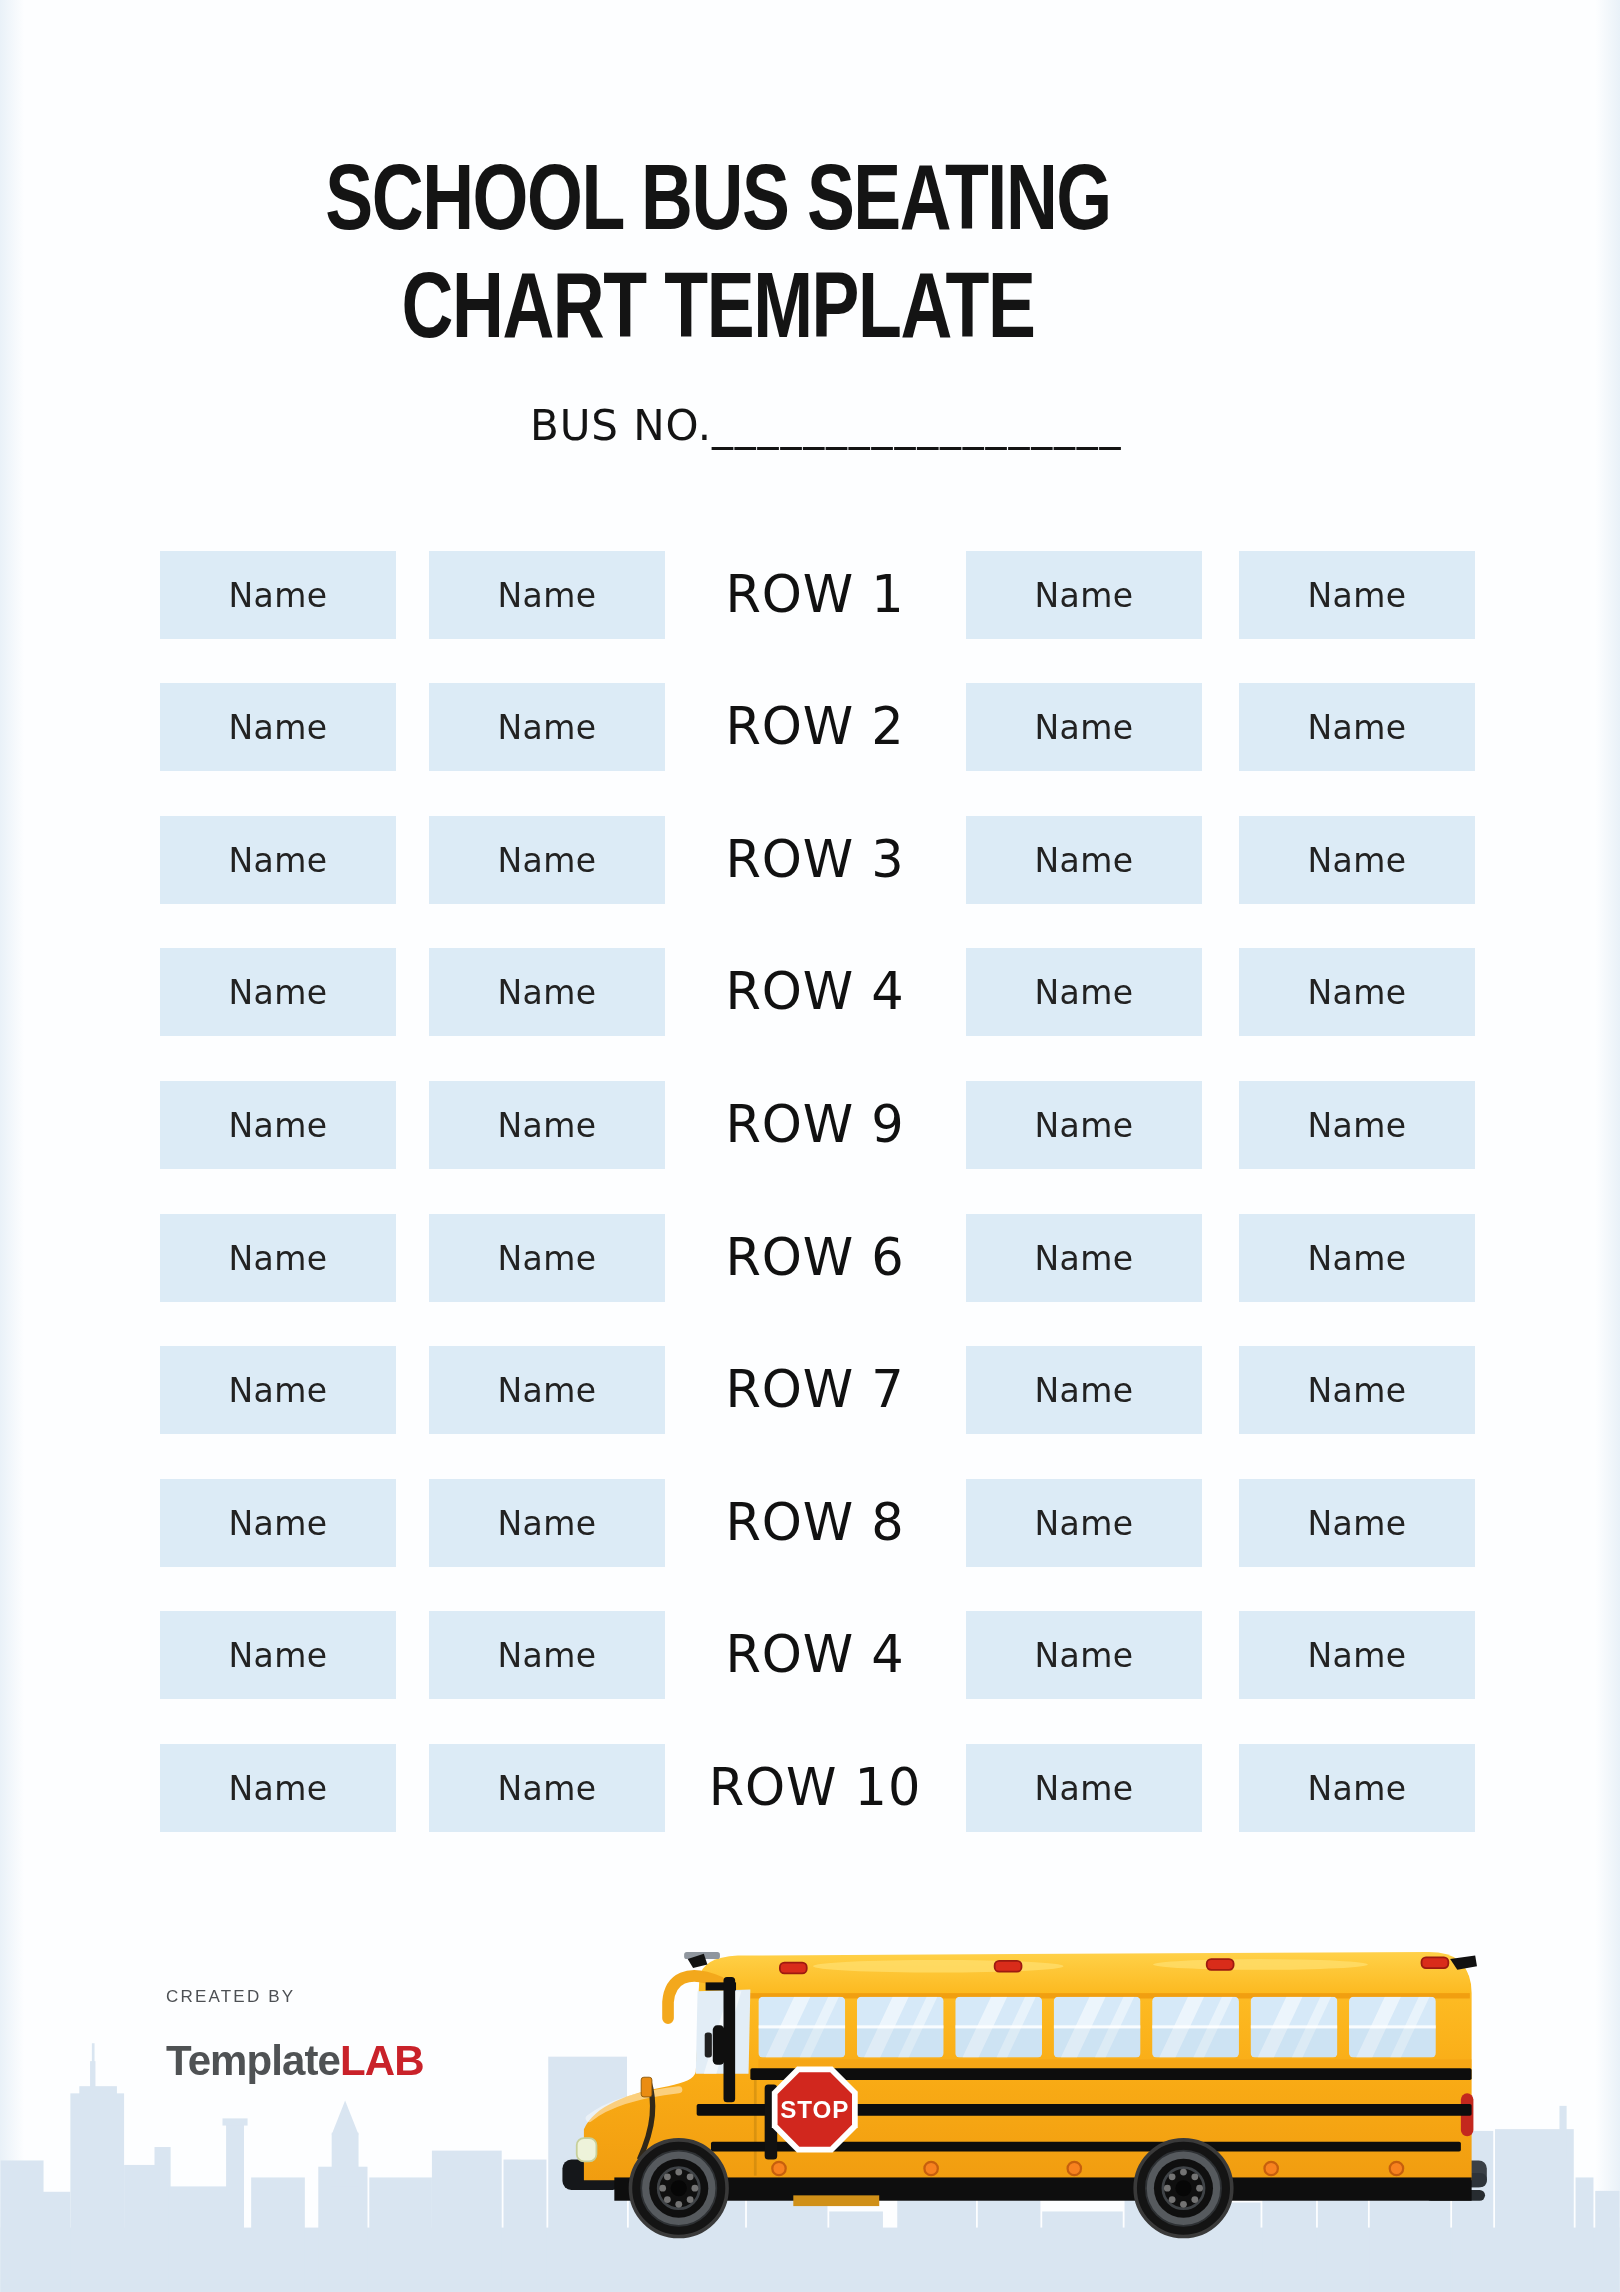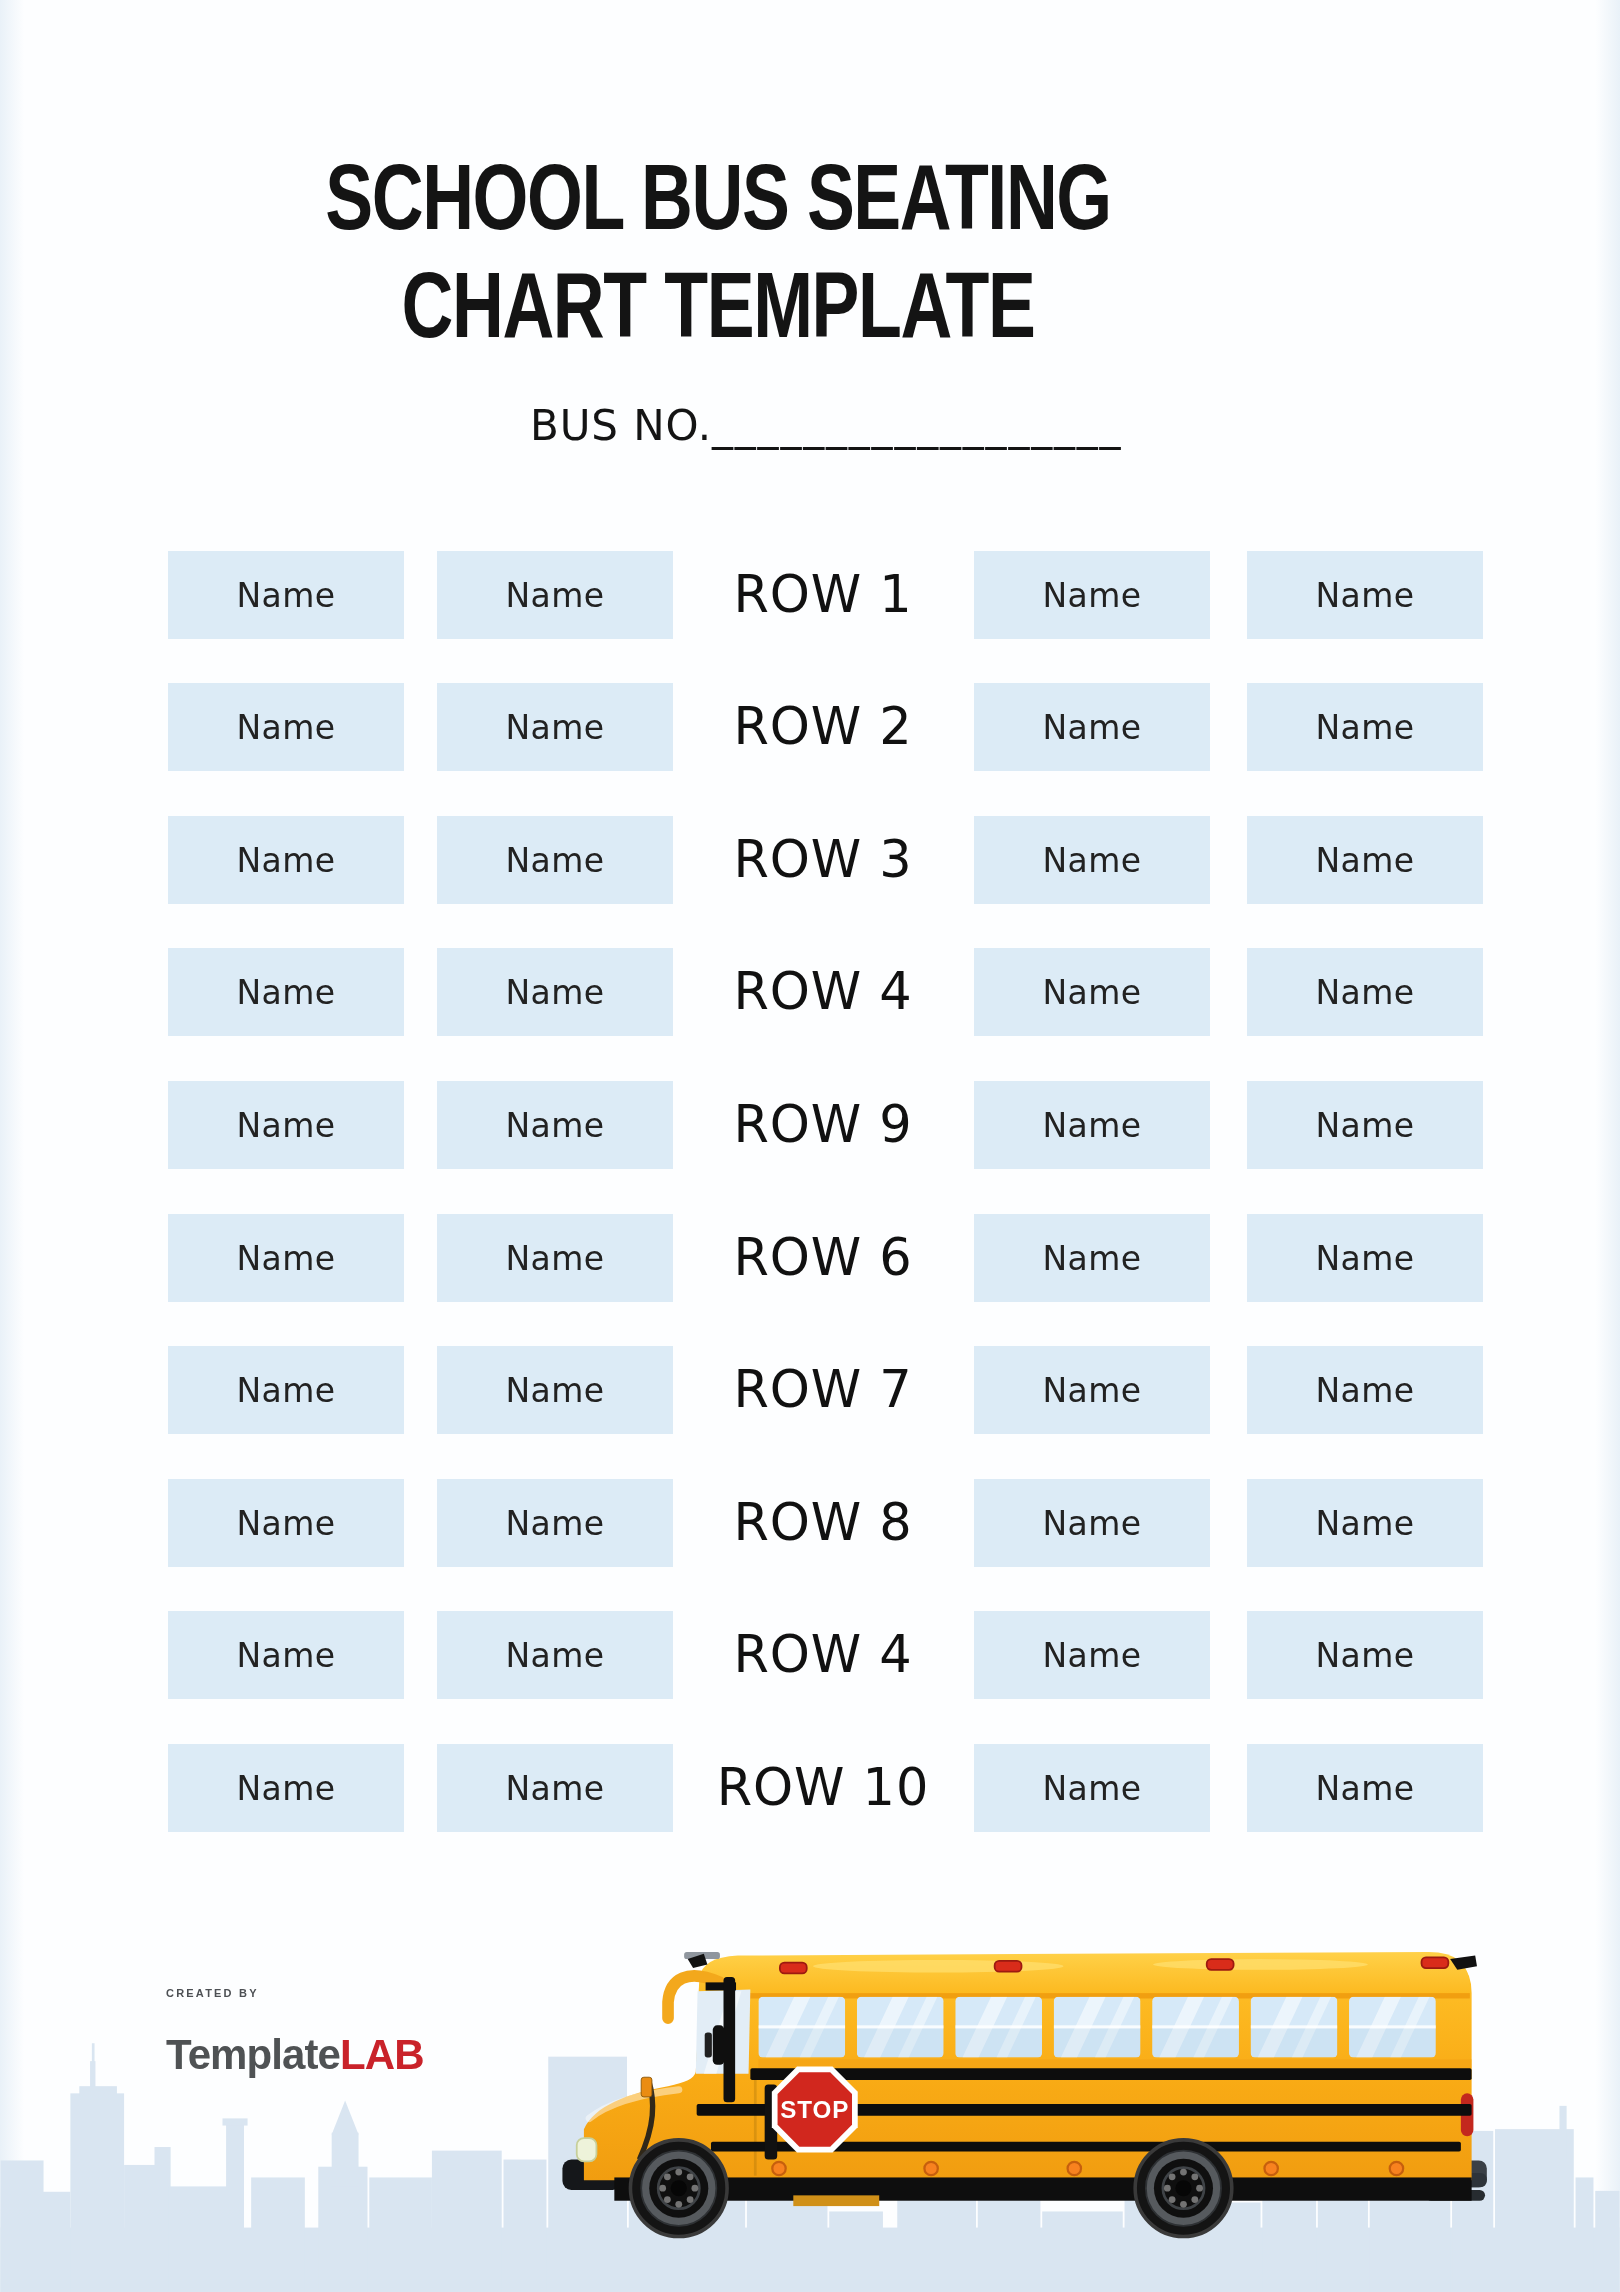--- a/index.html
+++ b/index.html
@@ -13,34 +13,34 @@
   .title-wrap{top:143px;left:0;width:1436px;text-align:center;}
   .title-line{
     font-family:"Liberation Sans",sans-serif;font-weight:700;
     font-size:92px;line-height:108px;letter-spacing:-1.8px;color:#141414;
     transform:scaleX(.78);transform-origin:50% 50%;white-space:nowrap;
   }
   
   .bus-no{top:401px;left:530px;font-size:42px;color:#141414;letter-spacing:0.9px;white-space:nowrap;}
   .bus-no .blank{letter-spacing:1.8px;}
   
-  .seat-row{position:absolute;left:168px;width:1315px;height:88px;}
+  .seat-row{position:absolute;left:160px;width:1315px;height:88px;}
   .seat{
     position:absolute;top:0;width:236px;height:88px;background:#dcebf6;
     display:flex;align-items:center;justify-content:center;
     font-size:33px;color:#222;letter-spacing:0.4px;
   }
   .seat.s1{left:0;} .seat.s2{left:269px;} .seat.s3{left:806px;} .seat.s4{left:1079px;}
   .row-label{
     position:absolute;left:655px;top:0;height:88px;line-height:88px;
     transform:translateX(-50%);font-size:51px;color:#111;letter-spacing:0.9px;white-space:nowrap;
   }
   
   .brand{top:1988px;left:166px;line-height:1;}
-  .brand .created{font-family:"Liberation Sans",sans-serif;font-size:11px;font-weight:700;
+  .brand .created{font-family:"Liberation Sans",sans-serif;font-size:17px;font-weight:400;
     color:#4d5054;letter-spacing:2.2px;margin-bottom:8px;}
   .brand .logo{font-family:Liberation Sans, sans-serif;font-size:42px;letter-spacing:-0.9px;white-space:nowrap;margin-top:35px;}
   .brand .logo .t{color:#4f5254;font-weight:700;}
   .brand .logo .lab{color:#c9222a;font-weight:800;}
   svg{display:block;}
 </style>
 </head>
 <body>
 
 <svg class="abs" style="left:0;top:1943px;" width="1620" height="349" viewBox="0 0 1809 390">

